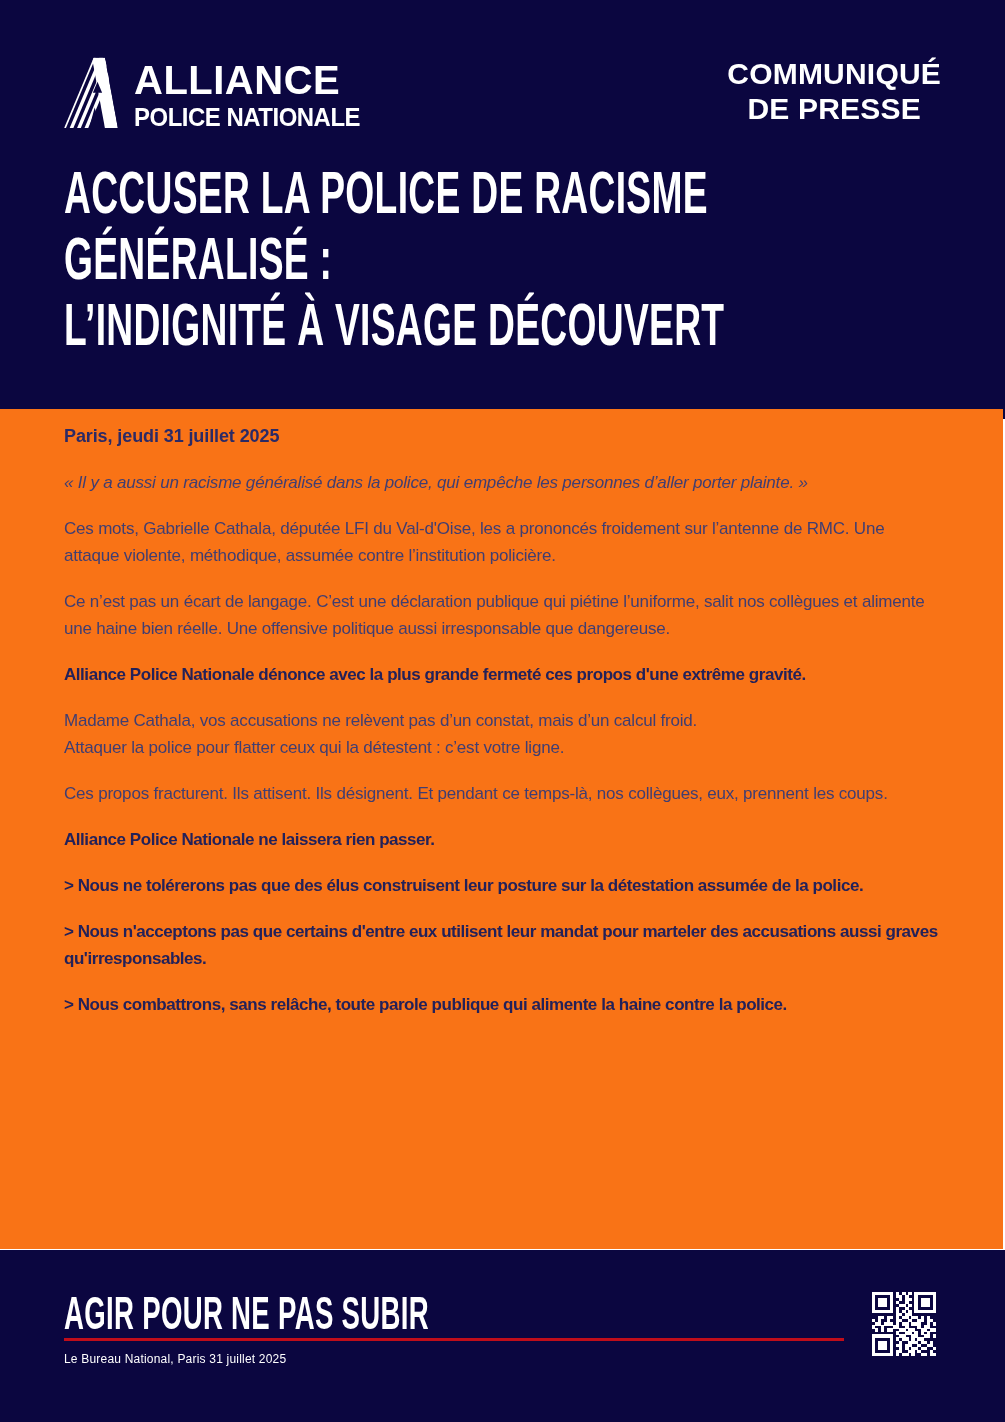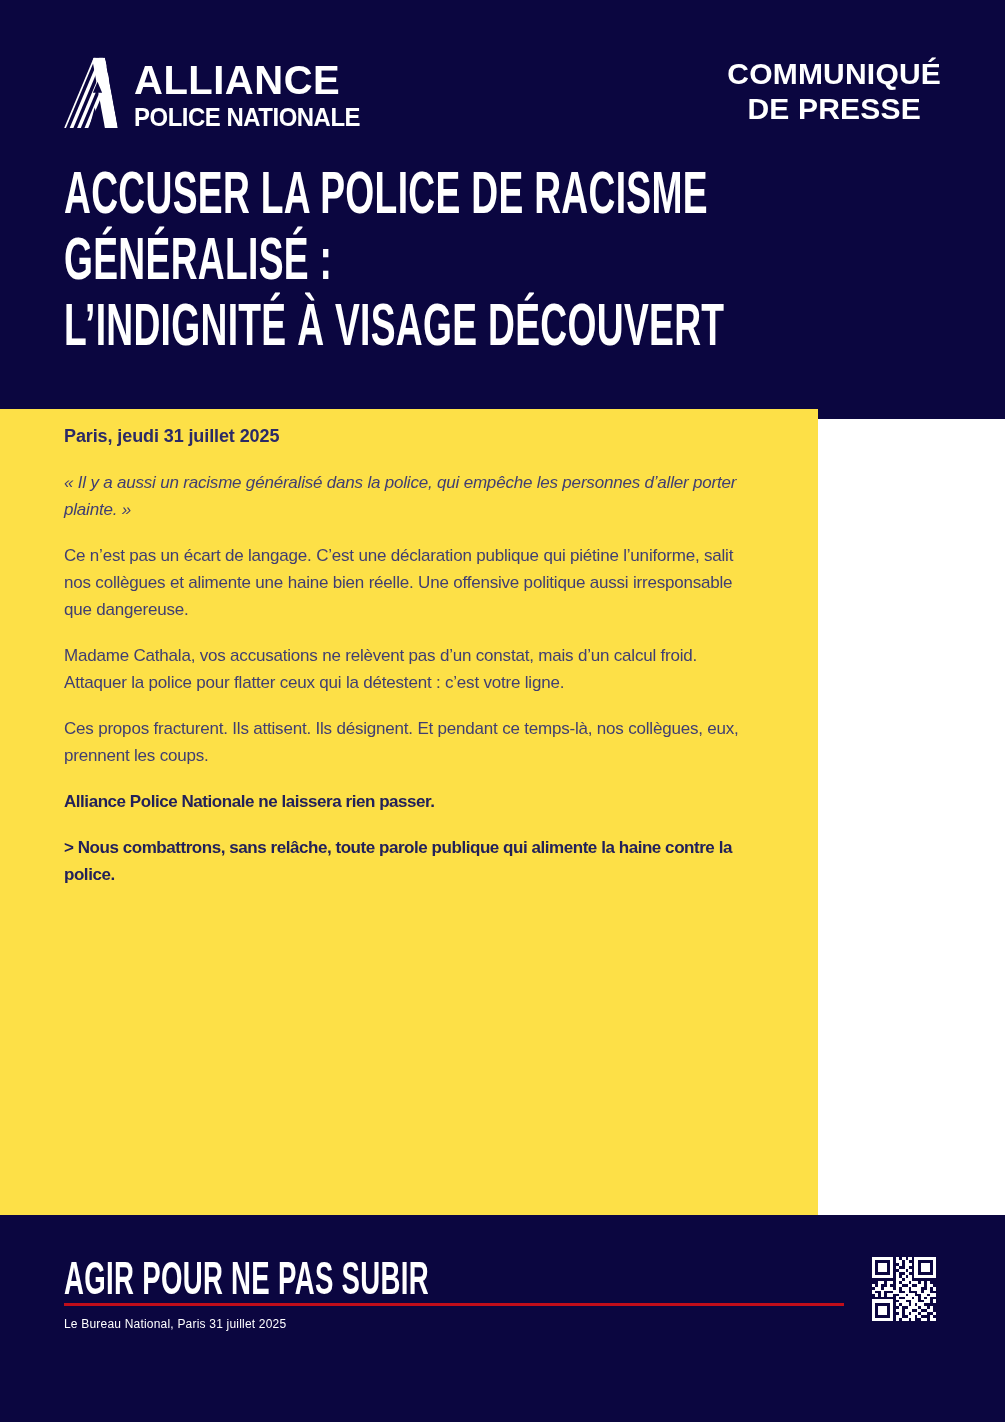--- a/index.html
+++ b/index.html
@@ -30,33 +30,33 @@
     position:absolute; right:64px; top:56px; text-align:center;
     font-size:30px; font-weight:800; line-height:35px; letter-spacing:0.2px;
   }
   .headline { position:absolute; left:64px; top:160px; font-weight:800; }
   .headline span {
     display:block; font-size:60px; line-height:66px; letter-spacing:0.5px;
     transform:scaleX(0.62); transform-origin:left; white-space:nowrap;
   }
   
   .body-area {
-    position:absolute; top:409px; left:0; width:818px; height:840px;
-    background:#fde047; padding:14px 64px 0 64px;
+    position:absolute; top:409px; left:0; width:1003px; height:840px;
+    background:#f97316; padding:14px 64px 0 64px;
   }
   .body-area p {
     font-size:17px; line-height:27px; letter-spacing:-0.2px;
     color:#403e72; margin:0 0 19px 0; white-space:pre-line;
   }
   .body-area p.dateline { font-weight:bold; font-size:18px; color:#2b2a66; letter-spacing:-0.1px; }
   .body-area p.quote { font-style:italic; }
   .body-area p.strong { font-weight:bold; color:#232159; letter-spacing:-0.45px; }
   
   .footer {
-    position:absolute; left:0; bottom:0; width:1005px; height:207px;
+    position:absolute; left:0; bottom:0; width:1005px; height:172px;
     background:#0b0640; color:#fff;
   }
   .slogan {
     position:absolute; left:64px; top:36px;
     font-size:46px; font-weight:800; letter-spacing:0.5px; white-space:nowrap;
     transform:scaleX(0.60); transform-origin:left;
   }
   .red-rule { position:absolute; left:64px; top:88px; width:780px; height:3px; background:#c00d1a; }
   .signature {
     position:absolute; left:64px; top:102px;
@@ -102,25 +102,29 @@
       <span>ACCUSER LA POLICE DE RACISME</span>
       <span>GÉNÉRALISÉ :</span>
       <span>L’INDIGNITÉ À VISAGE DÉCOUVERT</span>
     </h1>
   </header>
 
   <main class="body-area">
     <p class="dateline">Paris, jeudi 31 juillet 2025</p>
     <p class="quote">« Il y a aussi un racisme généralisé dans la police, qui empêche les personnes d’aller porter plainte. »</p>
     <div id="paragraphs">
+        <p>Ces mots, Gabrielle Cathala, députée LFI du Val-d'Oise, les a prononcés froidement sur l’antenne de RMC. Une attaque violente, méthodique, assumée contre l’institution policière.</p>
         <p>Ce n’est pas un écart de langage. C’est une déclaration publique qui piétine l’uniforme, salit nos collègues et alimente une haine bien réelle. Une offensive politique aussi irresponsable que dangereuse.</p>
+        <p class="strong">Alliance Police Nationale dénonce avec la plus grande fermeté ces propos d'une extrême gravité.</p>
         <p>Madame Cathala, vos accusations ne relèvent pas d’un constat, mais d’un calcul froid.
 Attaquer la police pour flatter ceux qui la détestent : c’est votre ligne.</p>
         <p>Ces propos fracturent. Ils attisent. Ils désignent. Et pendant ce temps-là, nos collègues, eux, prennent les coups.</p>
         <p class="strong">Alliance Police Nationale ne laissera rien passer.</p>
+        <p class="strong">&gt; Nous ne tolérerons pas que des élus construisent leur posture sur la détestation assumée de la police.</p>
+        <p class="strong">&gt; Nous n'acceptons pas que certains d'entre eux utilisent leur mandat pour marteler des accusations aussi graves qu'irresponsables.</p>
         <p class="strong">&gt; Nous combattrons, sans relâche, toute parole publique qui alimente la haine contre la police.</p>
       </div>
   </main>
 
   <footer class="footer">
     <div class="slogan">AGIR POUR NE PAS SUBIR</div>
     <div class="red-rule"></div>
     <div class="signature">Le Bureau National, Paris 31 juillet 2025</div>
     <svg class="qr" id="qr" width="64" height="64" viewBox="0 0 21.1 21.1" shape-rendering="crispEdges" fill="#ffffff" aria-hidden="true">
         <rect x="0" y="0" width="1.05" height="1.05"></rect>

